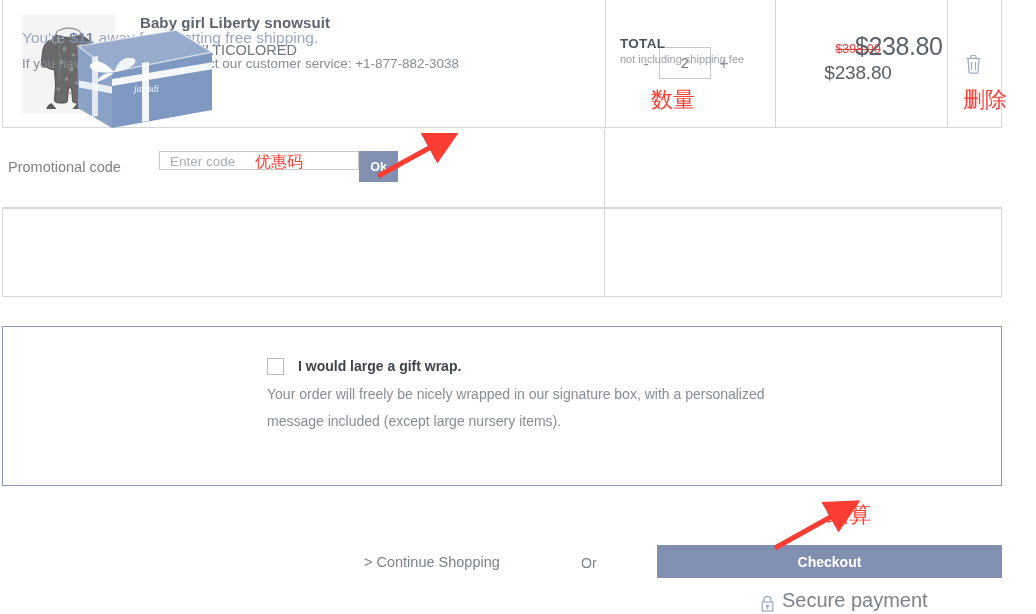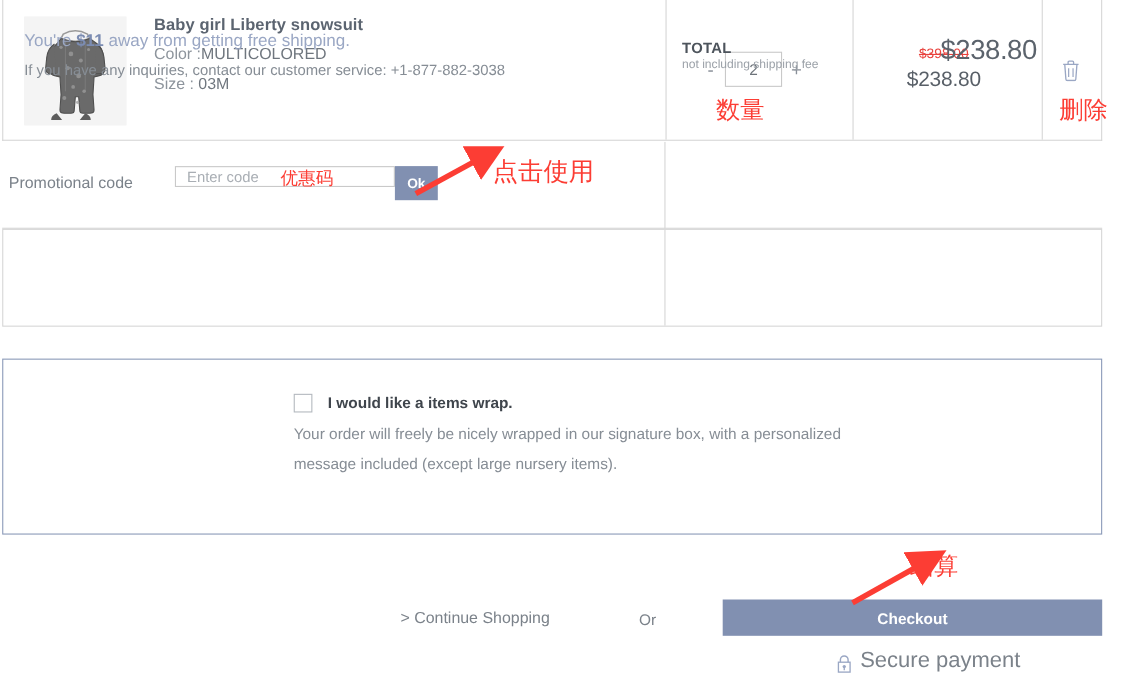--- a/index.html
+++ b/index.html
@@ -258,42 +258,57 @@
   </div>
   <div class="ship-line1">
     <span>You're </span><b>$11</b><span> away from getting free shipping.</span>
   </div>
   <div class="ship-line2">If you have any inquiries, contact our customer service: +1-877-882-3038</div>
   <div class="total-word">TOTAL</div>
   <div class="total-sub">not including shipping fee</div>
   <div class="total-amt">$238.80</div>
 
   <div class="gift-panel"></div>
+  <div class="gift-img">
+    <svg width="150" height="120" viewBox="0 0 150 120">
+      <polygon points="8,30 106,14 142,36 42,56" fill="#97abcc"></polygon>
+      <polygon points="8,30 42,56 42,112 8,92" fill="#8ba2c7"></polygon>
+      <polygon points="42,56 142,36 142,94 42,112" fill="#7e98c1"></polygon>
+      <polygon points="8,30 106,14 142,36 42,56" fill="none" stroke="#ffffff" stroke-width="1.6" opacity=".55"></polygon>
+      <rect x="42" y="70" width="100" height="7" fill="#ffffff" opacity=".92" transform="skewY(-9.5)"></rect>
+      <rect x="9" y="63" width="33" height="7" fill="#f2f4f8" opacity=".92" transform="skewY(10)"></rect>
+      <polygon points="72,47 79,46 79,105 72,106" fill="#ffffff" opacity=".9"></polygon>
+      <polygon points="22,41 28,40 28,100 22,101" fill="#f4f6fa" opacity=".85"></polygon>
+      <path d="M44,56 q-12,-14 -22,-9 q-6,4 3,8 q8,3 19,1 z" fill="#ffffff" opacity=".95"></path>
+      <path d="M44,56 q6,-16 18,-14 q7,2 0,8 q-8,5 -18,6 z" fill="#f6f8fb" opacity=".95"></path>
+      <path d="M44,57 q-9,7 -18,9 q7,-11 18,-9 z" fill="#ffffff" opacity=".9"></path>
+      <text x="64" y="76" font-family="'Liberation Serif',serif" font-size="10" font-style="italic" fill="#ffffff" opacity=".92">jacadi</text>
+    </svg>
+  </div>
   <div class="gift-check"></div>
-  <div class="gift-label">I would like a items wrap.</div>
+  <div class="gift-label">I would large a gift wrap.</div>
   <div class="gift-desc1">Your order will freely be nicely wrapped in our signature box, with a personalized</div>
   <div class="gift-desc2">message included (except large nursery items).</div>
 
   <div class="continue">&gt; Continue Shopping</div>
   <div class="or-word">Or</div>
   <div class="checkout-btn">Checkout</div>
   <div class="secure">
     <svg width="15" height="17" viewBox="0 0 15 17">
       <path d="M4,7 v-2.2 a3.5,3.5 0 0 1 7,0 v2.2" stroke="#9aa7c4" stroke-width="1.3" fill="none"></path>
       <rect x="2.2" y="7" width="10.6" height="9" stroke="#9aa7c4" stroke-width="1.2" fill="none"></rect>
       <circle cx="7.5" cy="11" r="1.5" fill="#9aa7c4"></circle>
       <path d="M7.5,12 v2.3" stroke="#9aa7c4" stroke-width="1.2"></path>
     </svg>
     <span>Secure payment</span>
   </div>
 
   <div class="ann ann-qty">数量</div>
   <div class="ann ann-del">删除</div>
   <div class="ann ann-promo-code">优惠码</div>
-  <div class="ann ann-click">点击使用</div>
   <div class="ann ann-checkout">结算</div>
 
   <svg class="arrow-svg" style="left:370px;top:133px;" width="90" height="50">
     <defs>
       <marker id="ah1" markerWidth="7" markerHeight="7" refX="3" refY="3.5" orient="auto">
         <polygon points="0,0 7,3.5 0,7" fill="#fc3d34"></polygon>
       </marker>
     </defs>
     <line x1="8" y1="43" x2="72" y2="8" stroke="#fc3d34" stroke-width="5" marker-end="url(#ah1)"></line>
   </svg>

